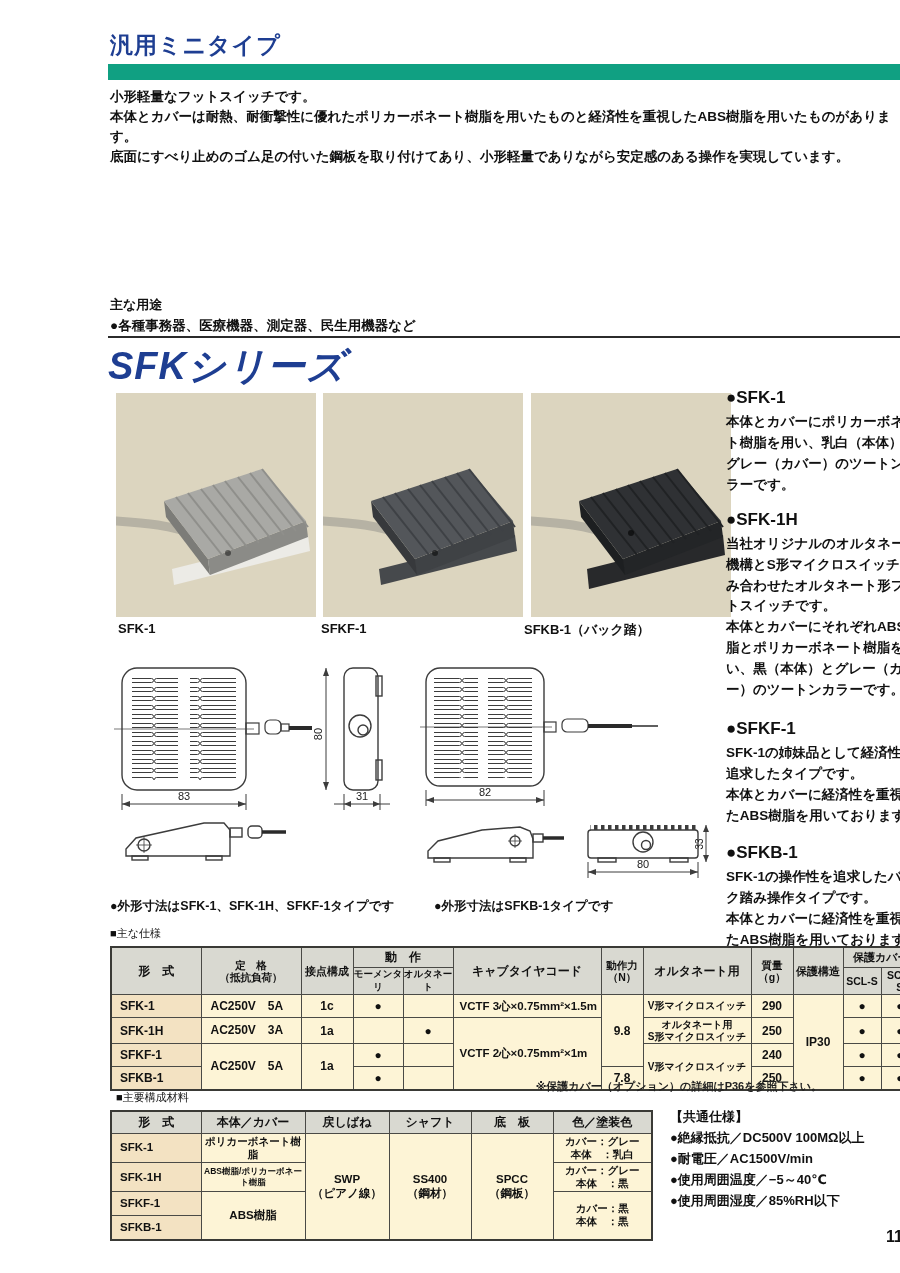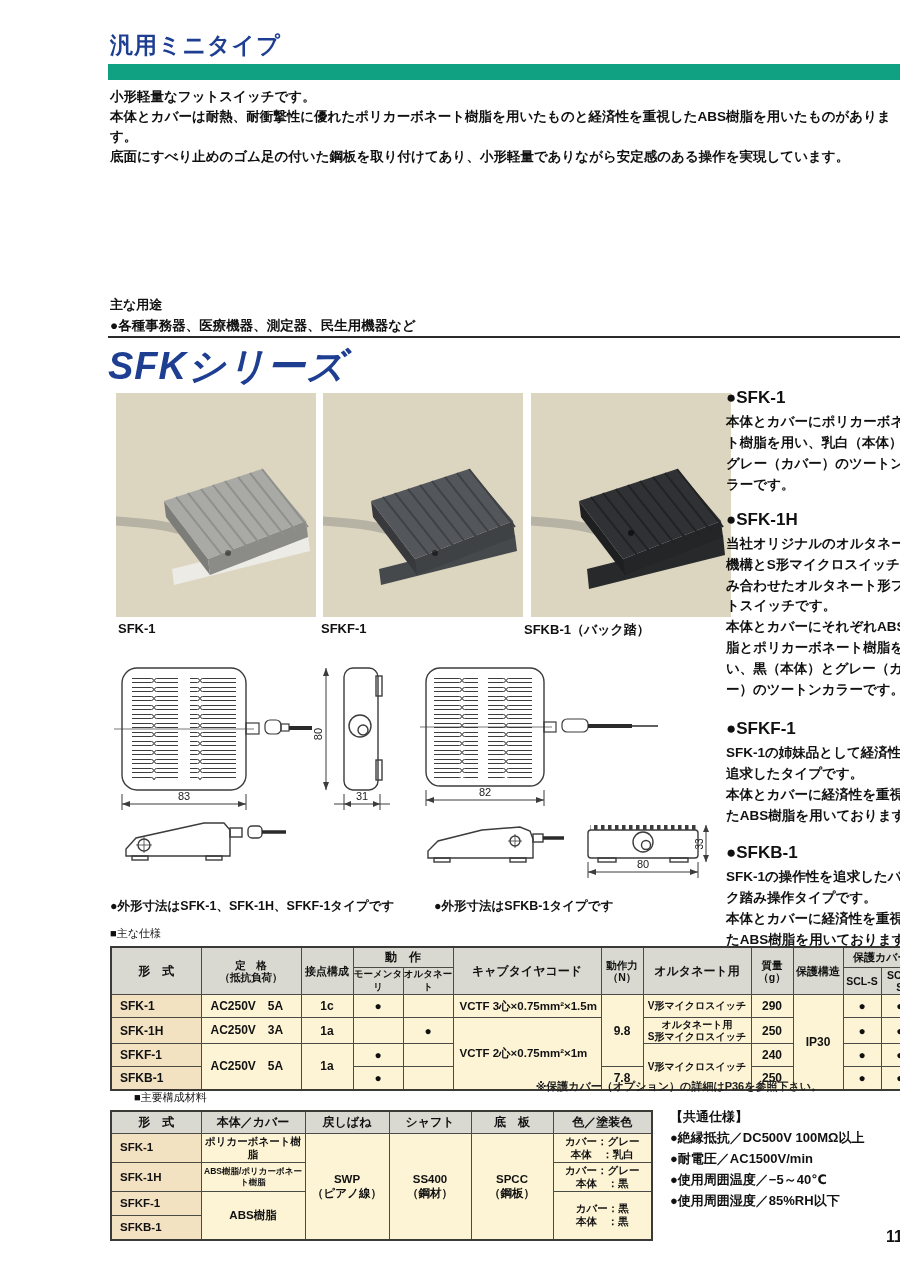--- a/index.html
+++ b/index.html
@@ -381,21 +381,21 @@
       <td>7.8</td>
       <td>250</td>
       <td class="dot">●</td>
       <td class="dot">●</td>
     </tr>
   </tbody>
     </table>
 
   <div class="abs footnote" style="left:62px;top:1079px;width:712px;">※保護カバー（オプション）の詳細はP36を参照下さい。</div>
 
-  <div class="abs sec-h" style="left:62px;top:1090px;padding-left:24px;">■主要構成材料</div>
+  <div class="abs sec-h" style="left:44px;top:1090px;padding-left:24px;">■主要構成材料</div>
 
   <table class="abs mat" style="left:62px;top:1110px;width:541px;">
     <colgroup>
       <col style="width:90px">
         <col style="width:104px">
         <col style="width:84px">
         <col style="width:82px">
         <col style="width:82px">
         <col style="width:99px">
     </colgroup>

